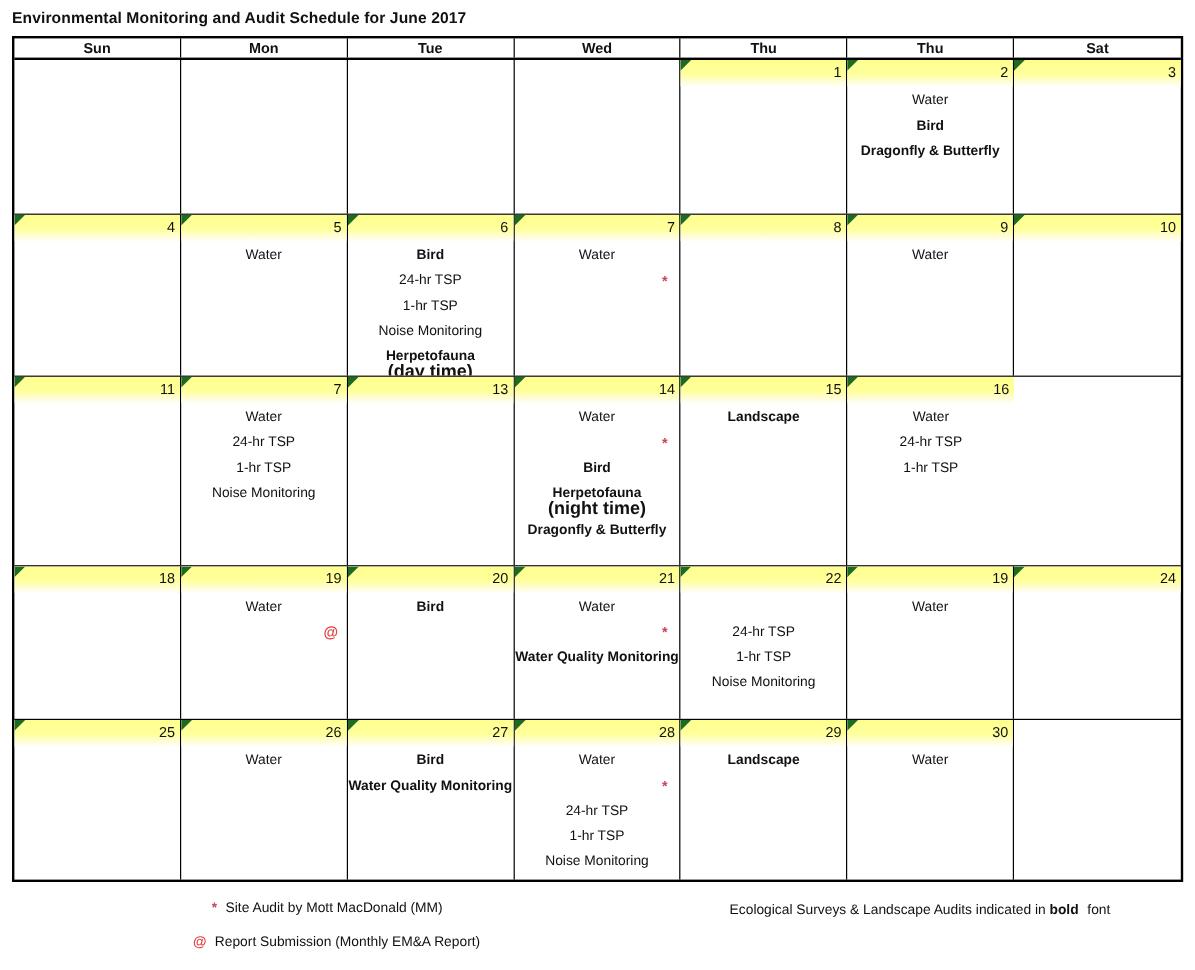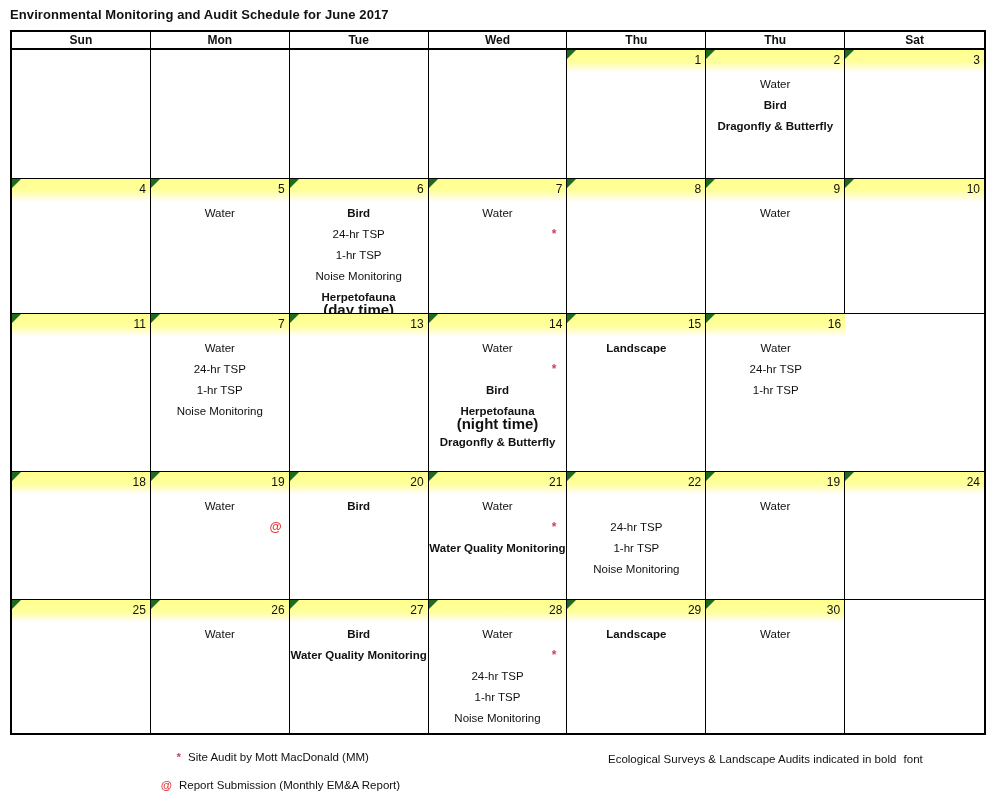--- a/index.html
+++ b/index.html
@@ -117,21 +117,21 @@
     width: 14px;
     text-align: right;
     margin-right: 7px;
     font-weight: bold;
   }
   .sym-asterisk { color: #c9475d; }
   .sym-at { color: #e23d3d; }
   .legend-1 { left: 131px; top: 751px; }
   .legend-2 { left: 122px; top: 779px; }
   .legend-bold-note { left: 572px; top: 753px; }
-  .bold-word { font-weight: normal; }
+  .bold-word { font-weight: bold; }
   .font-word { margin-left: 4px; }
 </style>
 </head>
 <body>
 
 <div class="page">
 
   <div class="title">Environmental Monitoring and Audit Schedule for June 2017</div>
 
   <div class="calendar">

